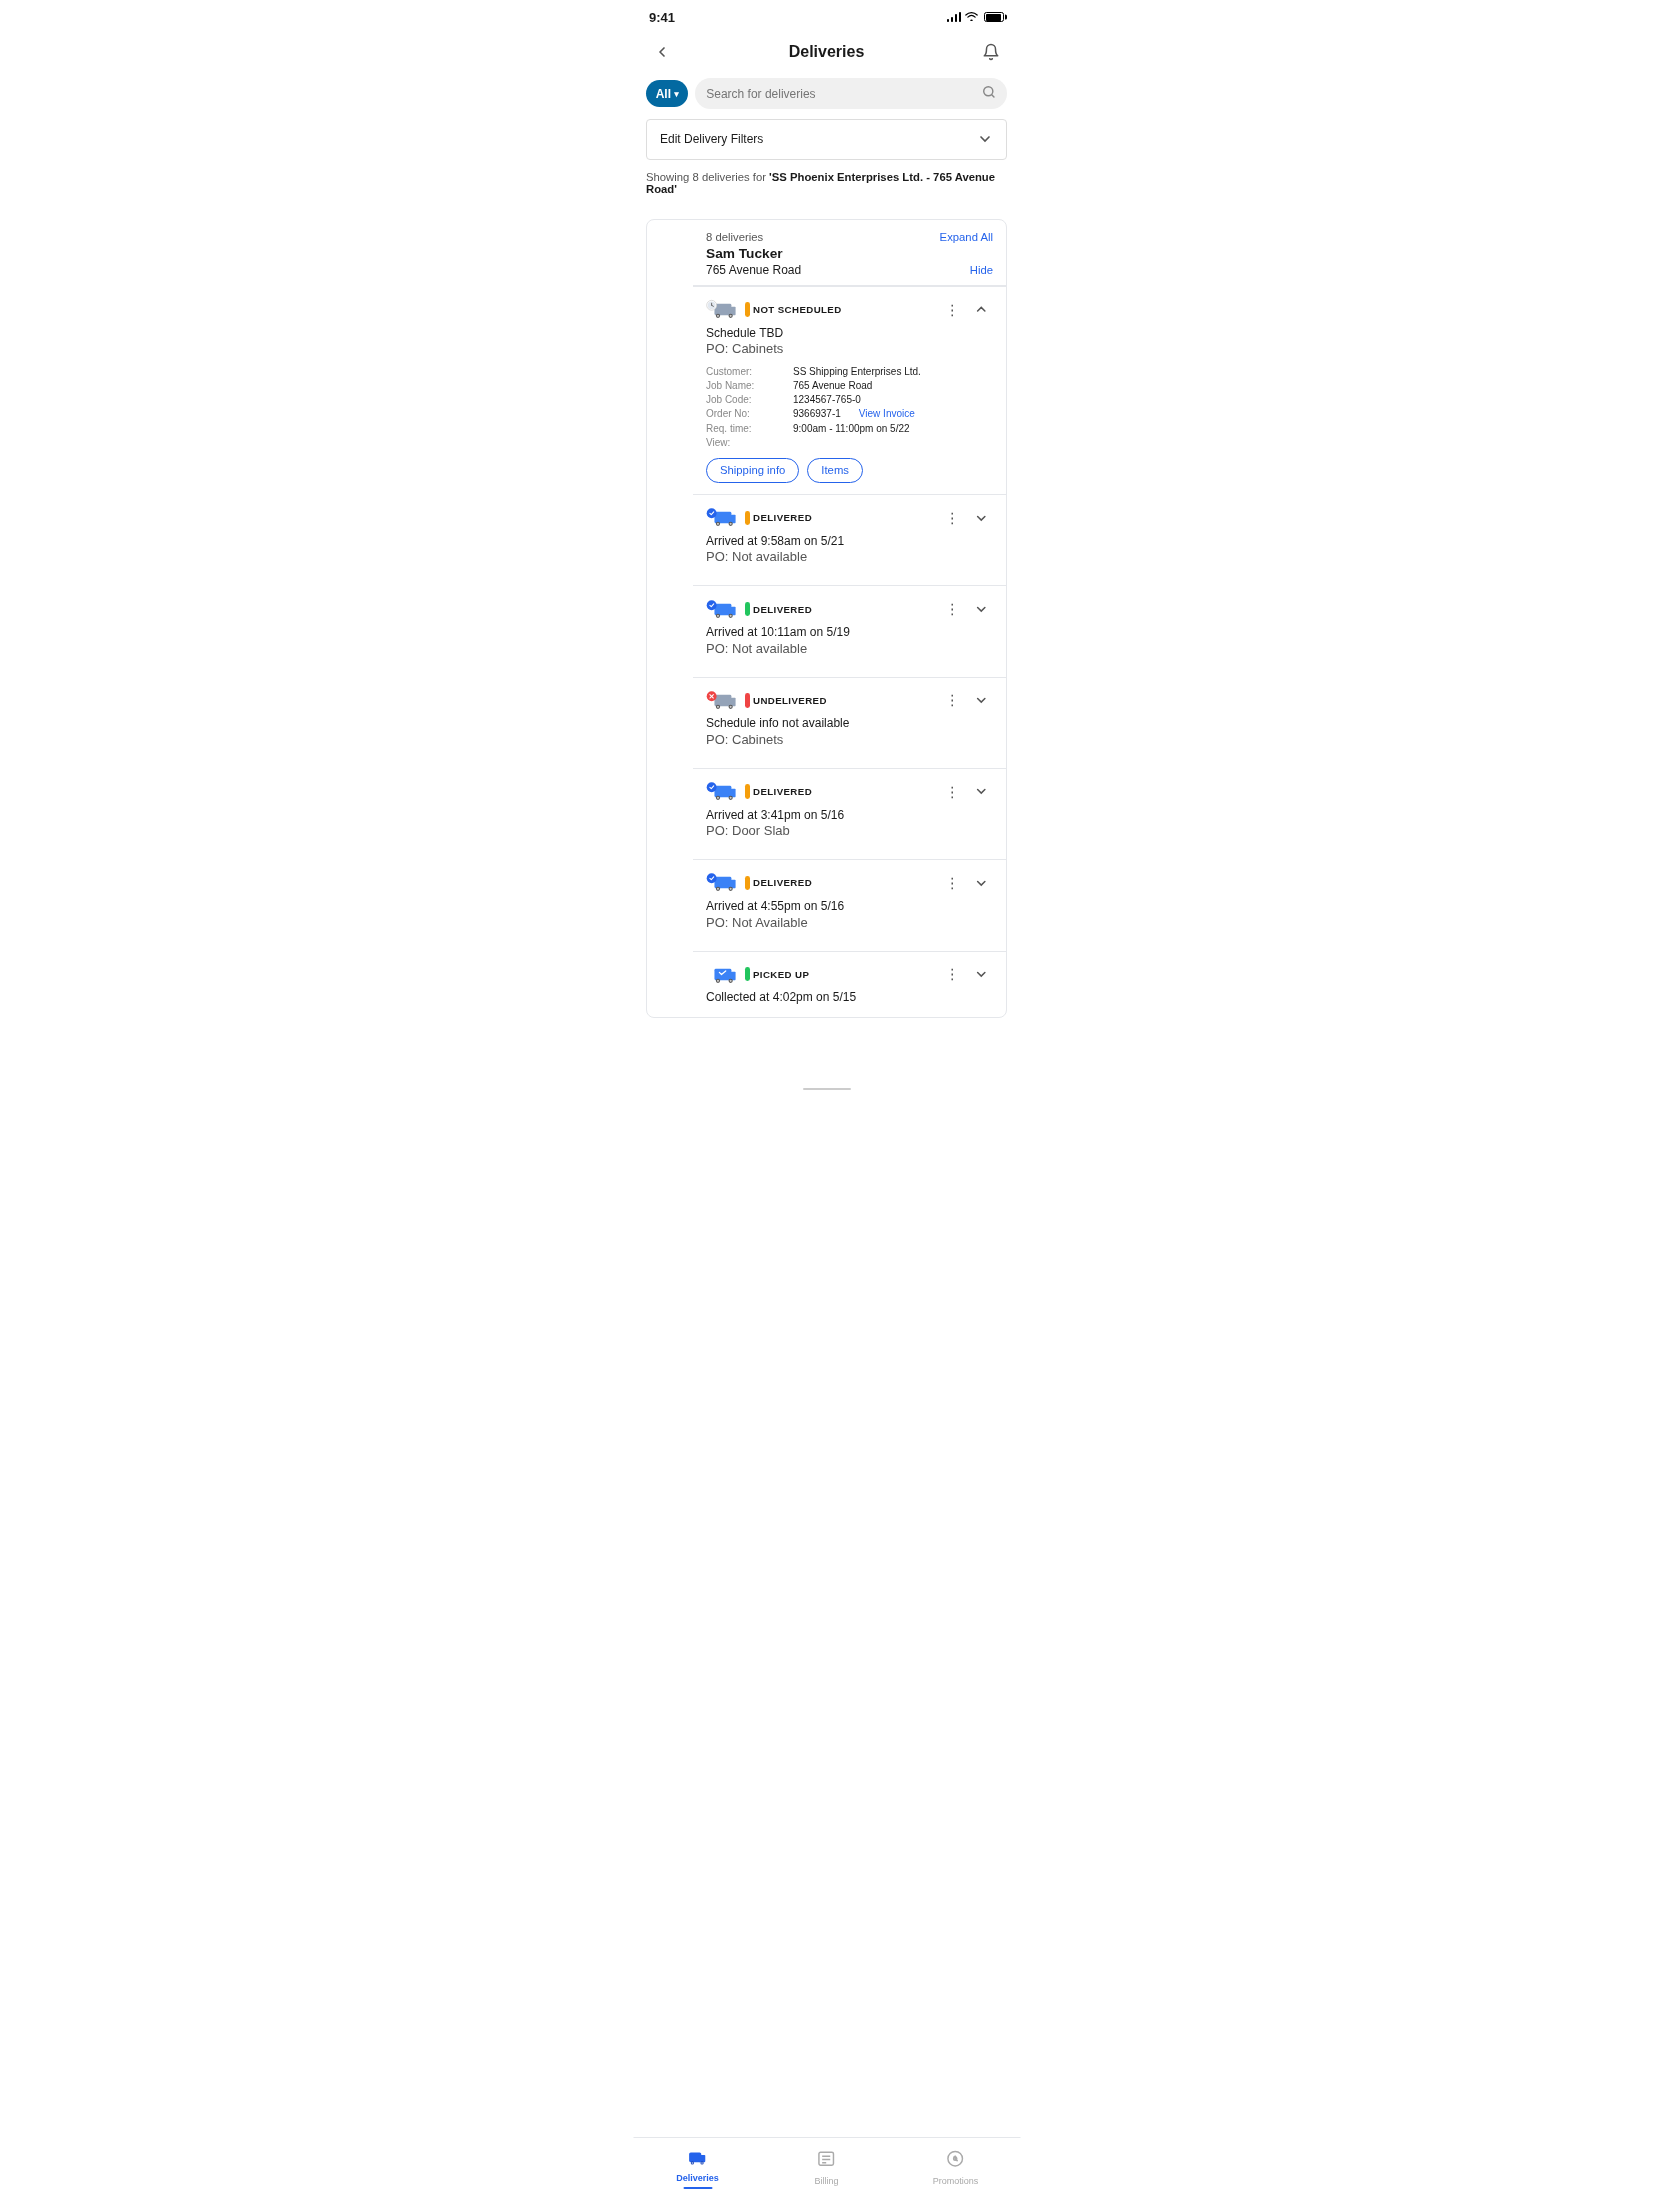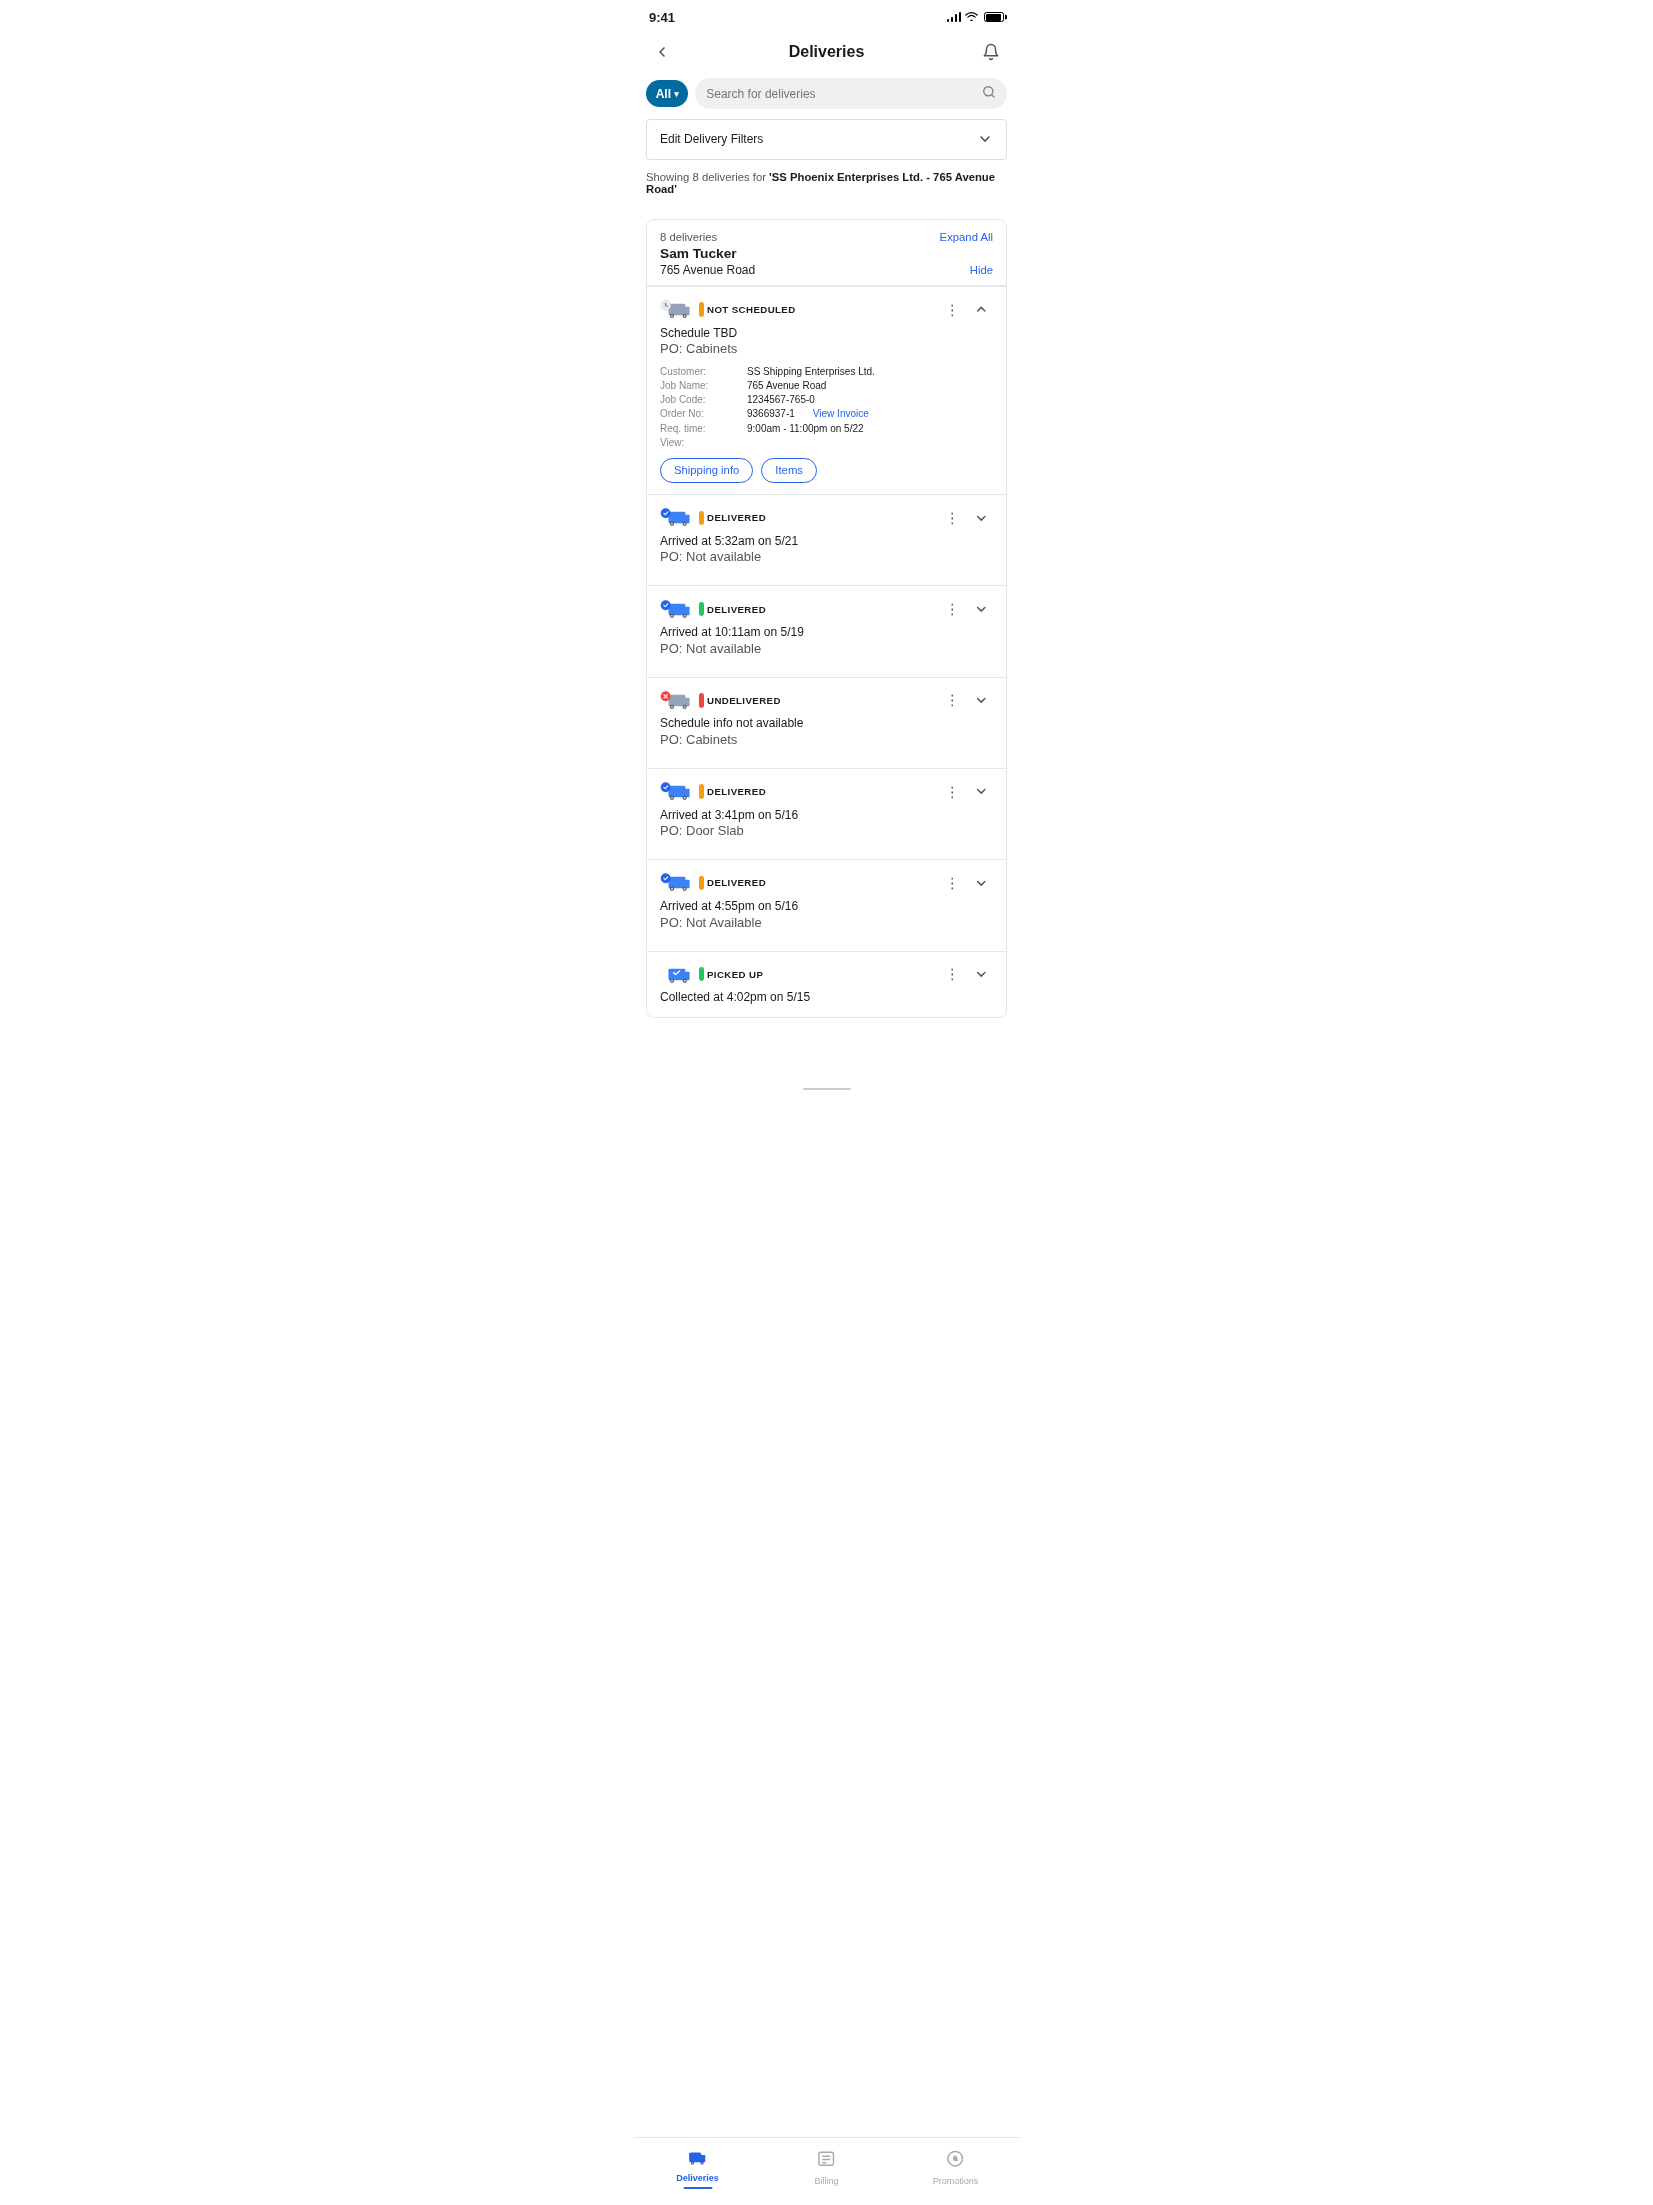--- a/index.html
+++ b/index.html
@@ -162,20 +162,21 @@
     }
     .result-info strong { color: #1a1a1a; font-weight: 600; }
 
     
     .deliveries-container {
       margin: 0 13px;
       border: 0.8px solid #e5e7eb;
       border-radius: 8px;
       overflow: hidden;
       margin-bottom: 65px;
+      padding-left: 46px;
     }
 
     
     .group-header {
       padding: 11.3px 13px 8px;
       border-bottom: 0.8px solid #e5e7eb;
     }
     .group-meta-row {
       display: flex;
       justify-content: space-between;
@@ -537,21 +538,21 @@
       </div>
       <div class="delivery-item-actions">
         <div class="dots-menu">⋮</div>
         <div class="chevron-btn">
           <svg width="14.5" height="14.5" viewBox="0 0 24 24" fill="none" stroke="#555" stroke-width="2.5" stroke-linecap="round">
             <polyline points="6 9 12 15 18 9"></polyline>
           </svg>
         </div>
       </div>
     </div>
-    <div class="delivery-title">Arrived at 5:32am on 5/21</div>
+    <div class="delivery-title">Arrived at 9:58am on 5/21</div>
     <div class="delivery-subtitle">PO: Not available</div>
   </div>
 
   <div class="delivery-item">
     <div class="delivery-item-header">
       <div class="delivery-status-row">
         <div class="truck-icon-wrap">
           <svg class="truck-svg" viewBox="0 0 44 28" fill="none">
             <rect x="12" y="6" width="24" height="16" rx="2" fill="#3b82f6"></rect>
             <rect x="32" y="10" width="10" height="12" rx="1" fill="#3b82f6"></rect>

